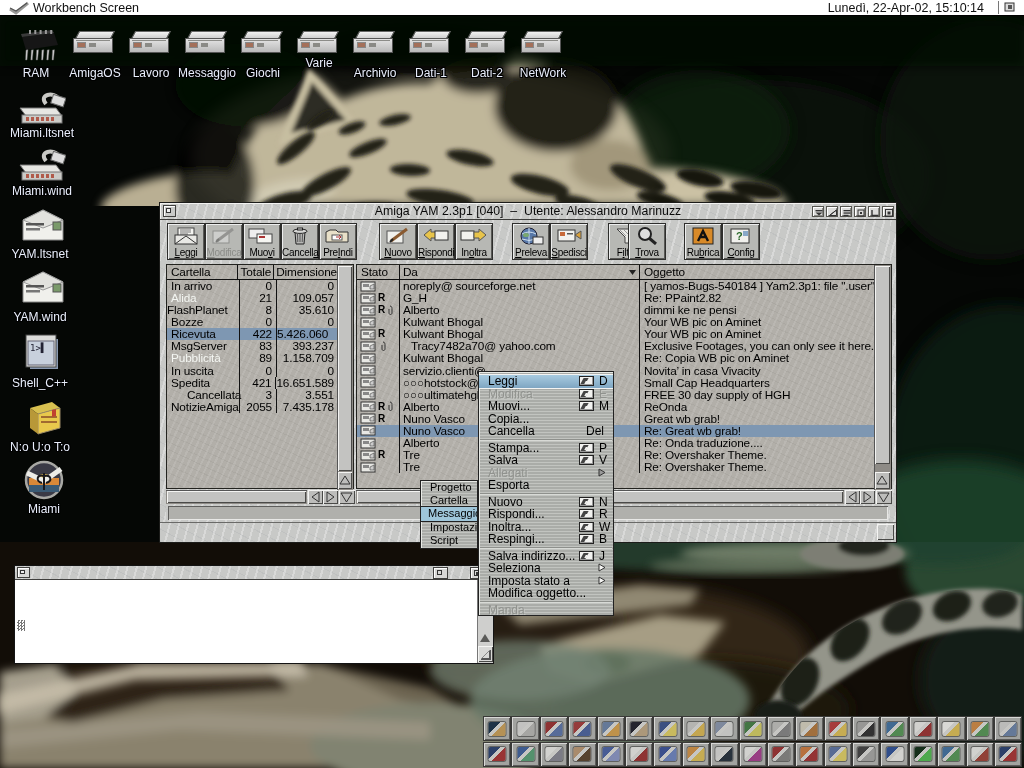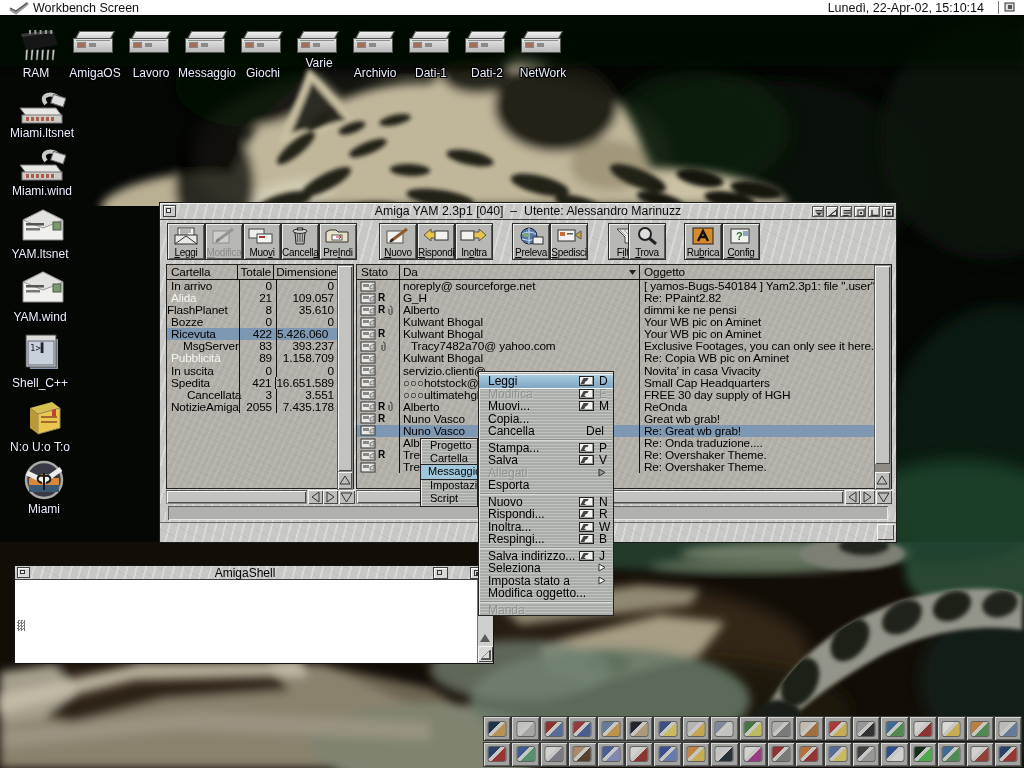--- a/index.html
+++ b/index.html
@@ -535,21 +535,21 @@
             <span class="" style="width:72px;padding-left:4px">Bozze</span>
             <span style="width:37px;border-left:1px solid #111;text-align:right;padding-right:4px">0</span>
             <span style="flex:1;border-left:1px solid #111;text-align:right;padding-right:3px">0</span>
           </div>
           <div class="row sel">
             <span class="" style="width:72px;padding-left:4px">Ricevuta</span>
             <span style="width:37px;border-left:1px solid #111;text-align:right;padding-right:4px">422</span>
             <span style="flex:1;border-left:1px solid #111;text-align:left;padding-right:3px">5.426.060</span>
           </div>
           <div class="row ">
-            <span class="" style="width:72px;padding-left:16px">MsgServer</span>
+            <span class="" style="width:72px;padding-left:4px">MsgServer</span>
             <span style="width:37px;border-left:1px solid #111;text-align:right;padding-right:4px">83</span>
             <span style="flex:1;border-left:1px solid #111;text-align:right;padding-right:3px">393.237</span>
           </div>
           <div class="row ">
             <span class="wt" style="width:72px;padding-left:4px">Pubblicità</span>
             <span style="width:37px;border-left:1px solid #111;text-align:right;padding-right:4px">89</span>
             <span style="flex:1;border-left:1px solid #111;text-align:right;padding-right:3px">1.158.709</span>
           </div>
           <div class="row ">
             <span class="" style="width:72px;padding-left:4px">In uscita</span>
@@ -815,40 +815,39 @@
             <polygon points="7.5,12 2,3 13,3" fill="none" stroke="#333"></polygon>
           </svg></div>
  </div>
  <div class="abs" style="left:8px;top:303px;width:720px;height:14px;background:#b0b0ac;box-shadow:inset 1px 1px 0 #5e5e5c,inset -1px -1px 0 #e8e8e6"></div>
 </div>
 
 <div id="shell" class="abs" style="left:15px;top:566px;width:478px;height:97px;outline:1px solid #141414;background:#fff">
  <div class="abs marble" style="left:0;top:0;width:478px;height:14px;border-bottom:1px solid #40403e"></div>
  <div class="abs" style="left:2px;top:1px;width:13px;height:11px;border:1px solid #40403e;background:#d8d8d6;box-shadow:inset 1px 1px 0 #fff"></div>
  <div class="abs" style="left:5px;top:4px;width:5px;height:4px;border:1px solid #333;background:#eee"></div>
- <div class="abs" style="left:0;top:0;width:460px;height:14px;text-align:center;font-size:12px;color:#000">AmigaShell</div>
  <div class="abs" style="left:418px;top:1px;width:15px;height:12px;border:1px solid #40403e;background:#d8d8d6;box-shadow:inset 1px 1px 0 #fff"></div>
  <div class="abs" style="left:422px;top:4px;width:5px;height:5px;border:1px solid #333"></div>
  <div class="abs" style="left:455px;top:1px;width:16px;height:12px;border:1px solid #40403e;background:#d8d8d6;box-shadow:inset 1px 1px 0 #fff"></div>
  <div class="abs" style="left:459px;top:4px;width:8px;height:6px;border:1px solid #333"></div>
  <div class="abs" style="left:461px;top:6px;width:4px;height:4px;background:#333"></div>
  <div class="abs" style="left:2px;top:54px;width:8px;height:11px;background:repeating-conic-gradient(#777 0 25%,#fff 0 50%) 0 0/3px 3px"></div>
  <div class="abs" style="left:462px;top:14px;width:16px;height:83px;background:#cfcfcd;box-shadow:inset 1px 0 0 #777"></div>
  <div class="abs" style="left:464px;top:64px;width:12px;height:12px">
    <svg width="12" height="12">
           <polygon points="6,2 11,10 1,10" fill="#5a5a58"></polygon>
         </svg></div>
  <div class="abs up" style="left:463px;top:80px;width:15px;height:16px;background:#d9d9d7">
    <svg width="15" height="16">
           <polyline points="3,13 12,13 12,4" fill="none" stroke="#555" stroke-width="2"></polyline>
           <polyline points="3,13 12,4" fill="none" stroke="#888" stroke-width="1"></polyline>
         </svg></div>
 </div>
 
-<div id="menubox" class="abs metal" style="left:420px;top:438px;width:58px;height:69px;border:1px solid #222;box-shadow:inset 1px 1px 0 #e8eae6;overflow:hidden;font-size:0">
+<div id="menubox" class="abs metal" style="left:420px;top:480px;width:58px;height:69px;border:1px solid #222;box-shadow:inset 1px 1px 0 #e8eae6;overflow:hidden;font-size:0">
  <div class="mi" style="height:13.2px;line-height:13.2px;font-size:11px">Progetto</div>
  <div class="mi" style="height:13.2px;line-height:13.2px;font-size:11px">Cartella</div>
  <div class="mi" style="height:13.2px;line-height:13.2px;background:#9fc6da;outline:1px solid #222;font-size:11px;padding-left:7px">Messaggio</div>
  <div class="mi" style="height:13.2px;line-height:13.2px;font-size:11px">Impostazioni</div>
  <div class="mi" style="height:13.2px;line-height:13.2px;font-size:11px">Script</div>
 </div>
 <div id="menu" class="abs metal" style="left:478px;top:371px;width:136px;height:245px;border:1px solid #222;box-shadow:inset 1px 1px 0 #e8eae6;padding-top:3px;overflow:hidden">
       <div class="mi " style="background:linear-gradient(#a8cbe0,#7fa6c2);outline:1px solid #f4f4f2;">Leggi<span class="sc"><span class="ak"></span><span style="display:inline-block;width:10px">D</span></span></div>
       <div class="mi gh" style="">Modifica<span class="sc"><span class="ak"></span><span style="display:inline-block;width:10px">E</span></span></div>
       <div class="mi " style="">Muovi...<span class="sc"><span class="ak"></span><span style="display:inline-block;width:10px">M</span></span></div>

